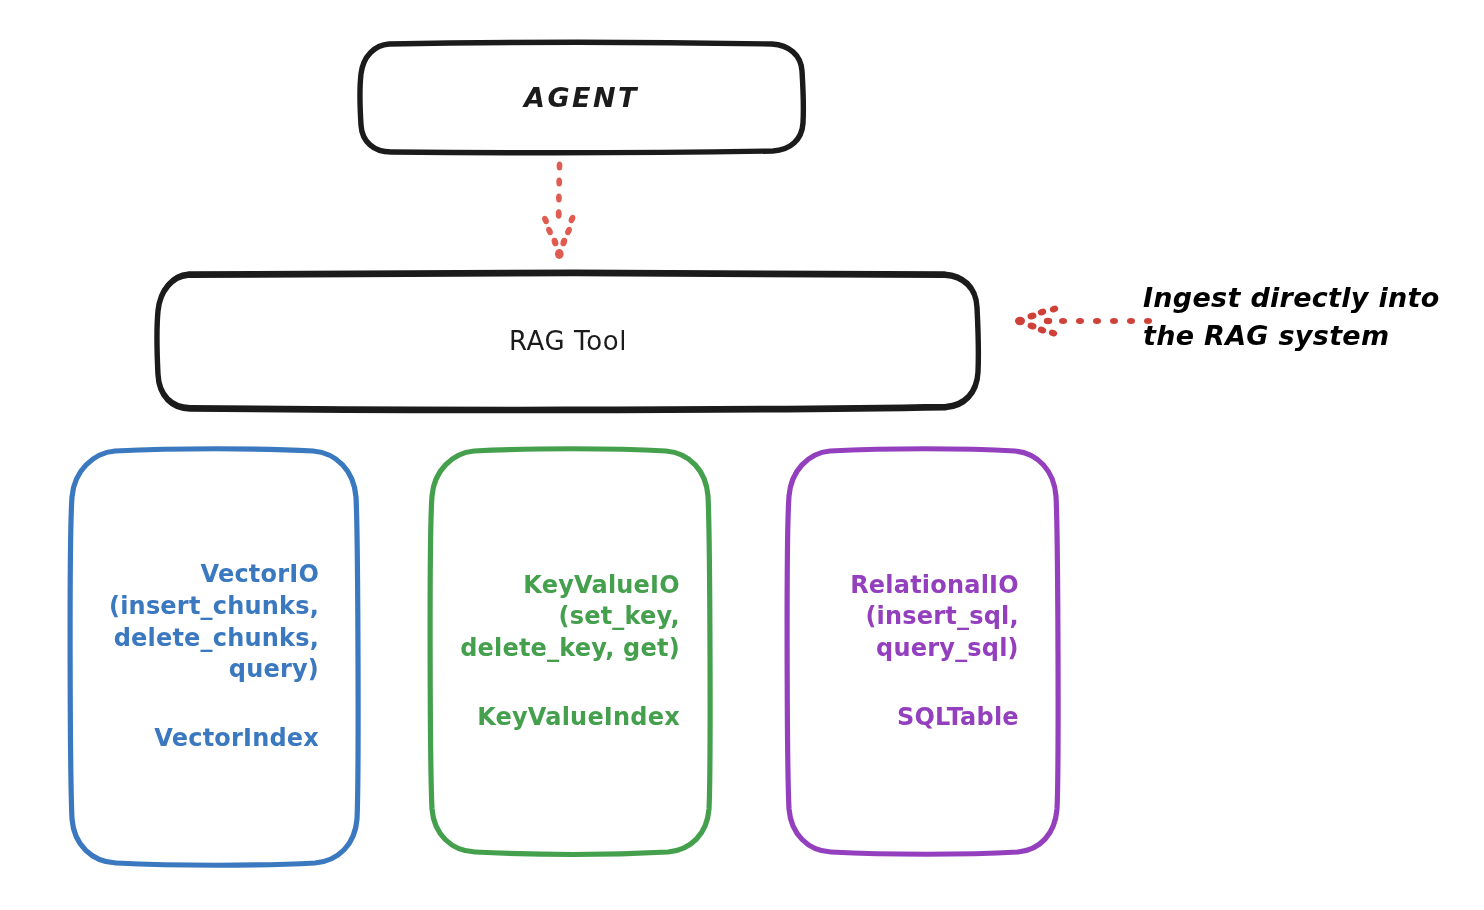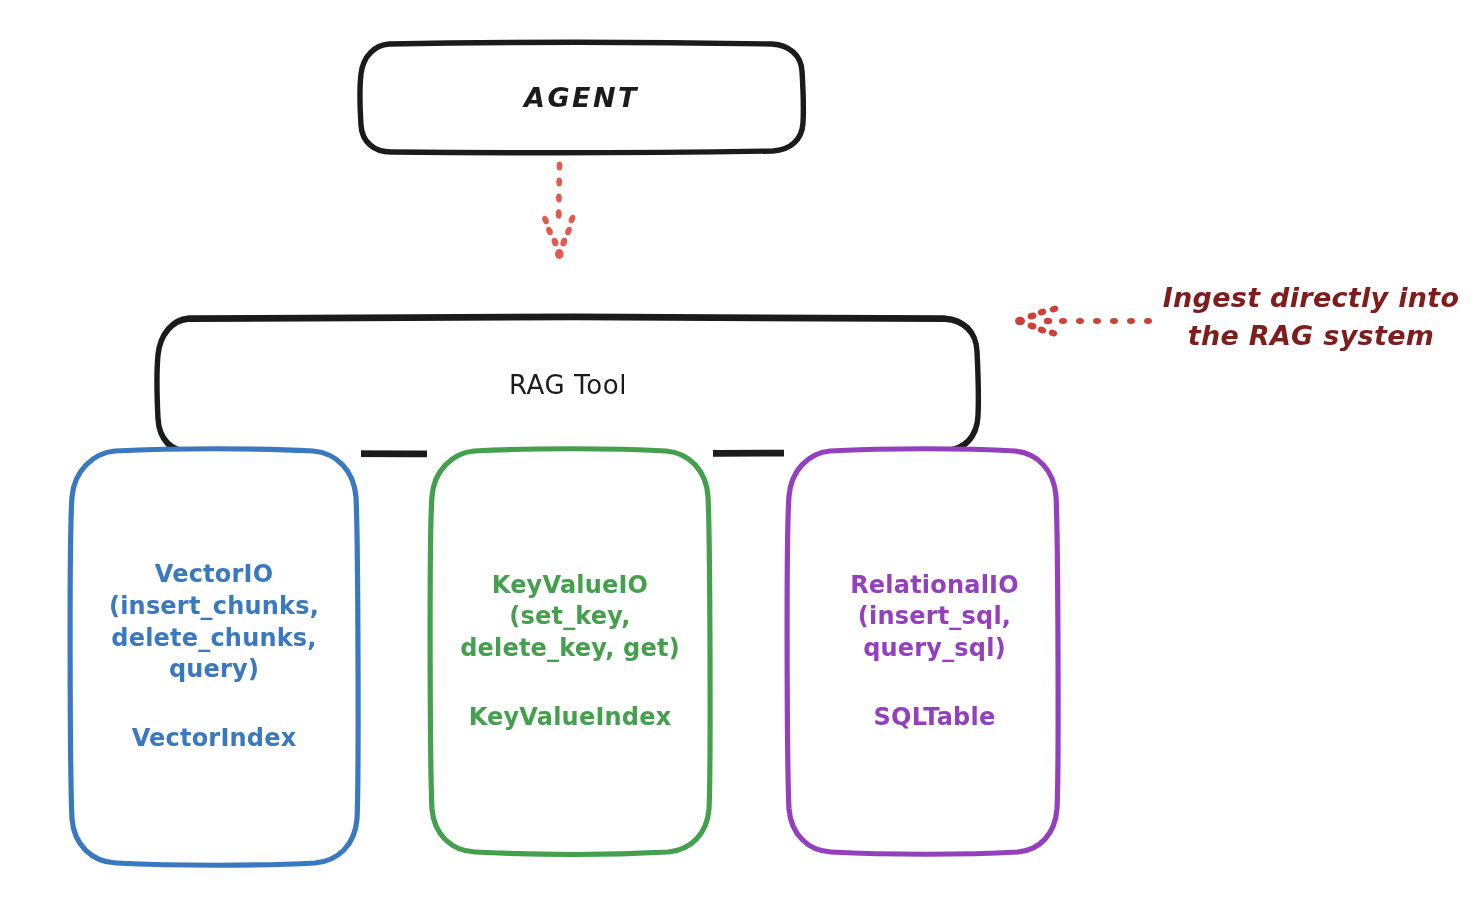--- a/index.html
+++ b/index.html
@@ -35,20 +35,21 @@
     width: 100%;
     height: 100%;
     overflow: visible;
     pointer-events: none;
   }
   .hbox .hbox-label {
     position: relative;
     z-index: 2;
     line-height: 1.32;
     white-space: pre-line;
+    text-align: right;
   }
 
   
   .box-agent {
     left: 357px;
     top: 41px;
     width: 449px;
     height: 114px;
   }
   .box-agent .hbox-label {
@@ -58,21 +59,20 @@
     font-size: 27px;
     letter-spacing: 2.5px;
     color: #1b1b1b;
   }
 
   .box-ragtool {
     left: 154px;
     top: 271px;
     width: 828px;
     height: 141px;
-    margin-top: 44px;
   }
   .box-ragtool .hbox-label {
     font-family: "DejaVu Sans", sans-serif;
     font-size: 26px;
     font-weight: 500;
     letter-spacing: 0.6px;
     color: #1b1b1b;
   }
 
   
@@ -135,22 +135,22 @@
   .annotation {
     position: absolute;
     left: 1143px;
     top: 279px;
     width: 336px;
     font-family: "DejaVu Sans", sans-serif;
     font-size: 27px;
     font-weight: 600;
     font-style: italic;
     line-height: 1.42;
-    color: #7f1d1d;
-    text-align: center;
+    color: #000000;
+    text-align: left;
     letter-spacing: 0.3px;
     white-space: pre-line;
   }
 </style>
 </head>
 <body>
 
 <div id="canvas">
 
   <div class="hbox box-agent">

